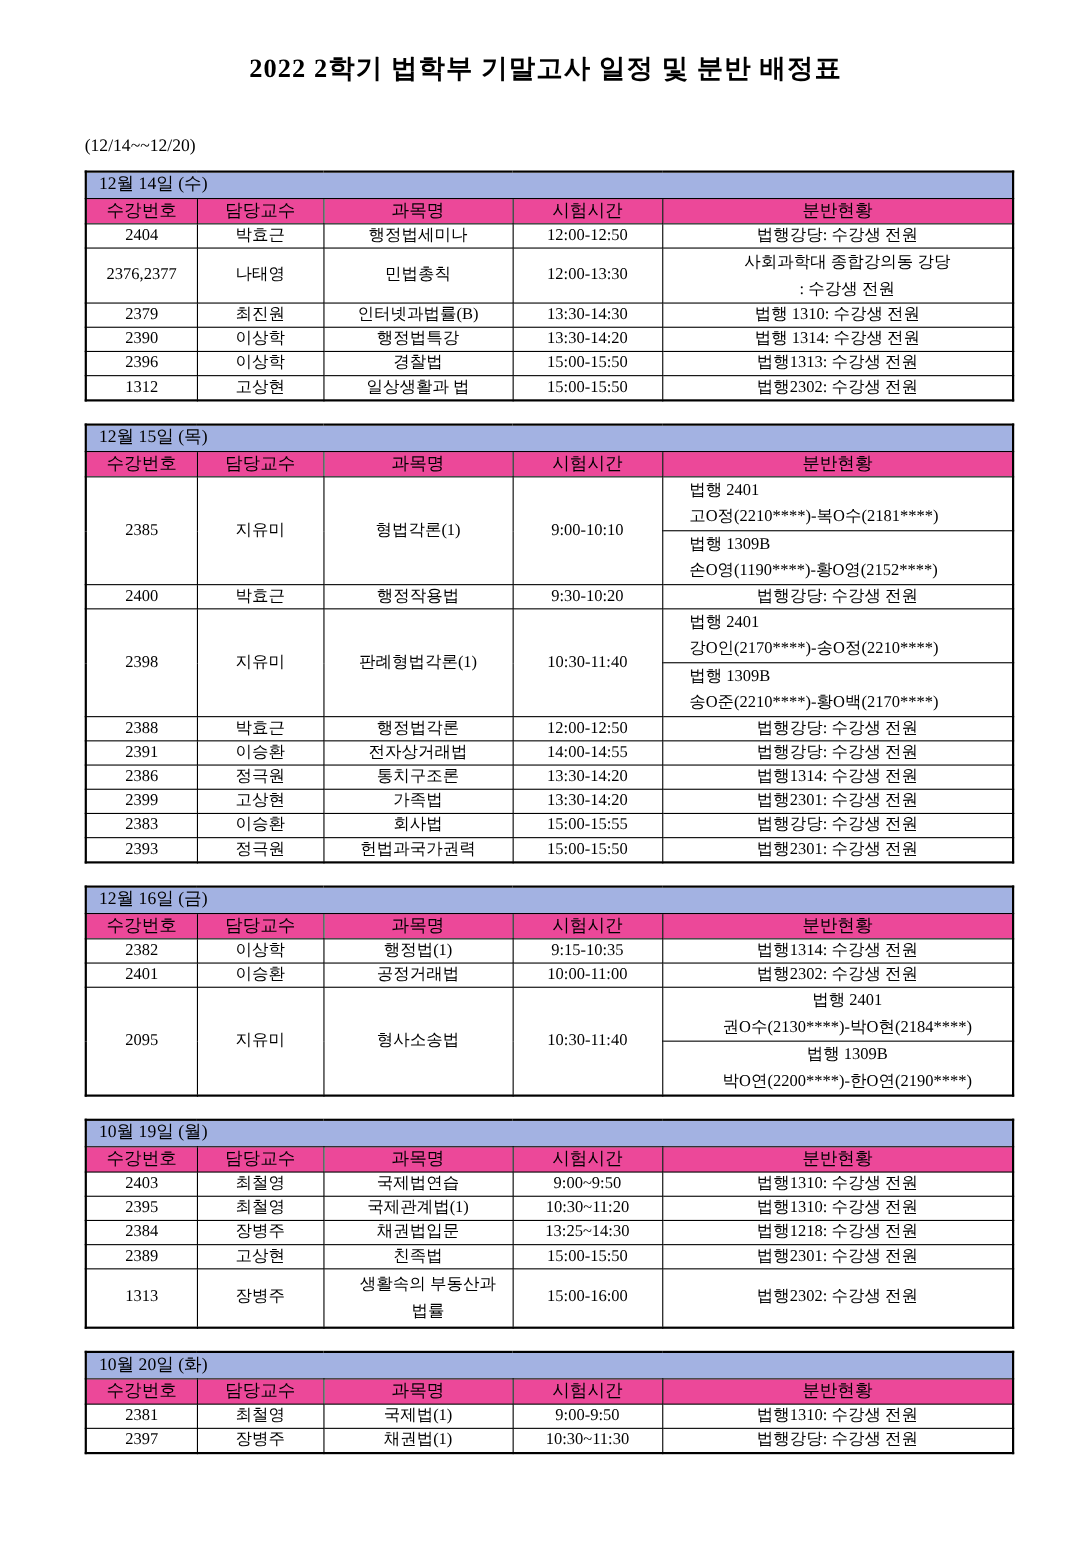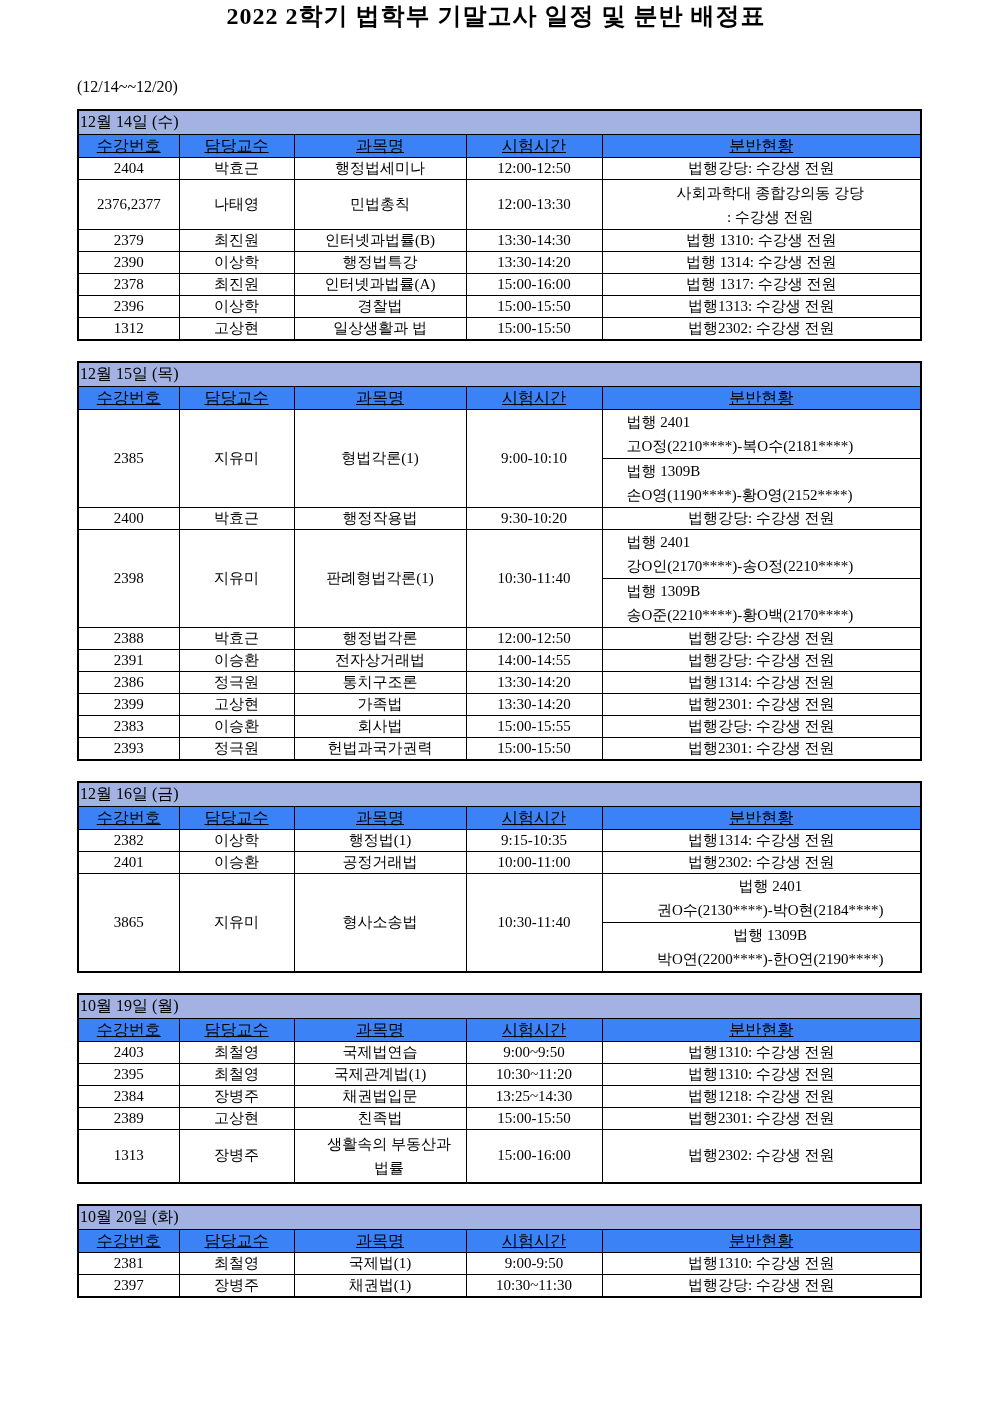--- a/index.html
+++ b/index.html
@@ -2,39 +2,39 @@
 <html><head>
 <meta charset="utf-8">
 <style>
   html,body { margin:0; padding:0; background:#fff; }
   .sheet {
     position:relative; width:992px; height:1403px; background:#FFFFFF;
     color:#000; font-family:"Liberation Serif","DejaVu Serif",serif;
     overflow:hidden;
   }
   .title {
-    margin:0; text-align:center;
+    margin:0; padding-top:46px; text-align:center;
     font-size:24px; font-weight:bold; letter-spacing:1px;
   }
   .daterange { margin:46px 0 13px 77px; font-size:16px; }
   table.sched {
     border-collapse:collapse; table-layout:fixed;
     width:843px; margin:0 0 20px 77px;
     border:2px solid #000;
   }
   .sched td {
     border:1.5px solid #000; font-size:15px; text-align:center;
     height:21px; line-height:1.3; padding:0 1px; overflow:hidden;
     vertical-align:middle;
   }
   .sched td.day {
-    background:#A3B2E2; text-align:left; padding-left:1px;
+    background:#A3B2E2; text-align:left; padding-left:11px;
     height:23px; font-size:16px;
   }
-  .sched tr.head td { background:#3b82f6; height:22px; font-size:16px;text-decoration:underline; }
+  .sched tr.head td { background:#ec4899; height:22px; font-size:16px; }
   .sched tr.h49 td { height:49px; }
   .sched tr.h52 td { height:52px; }
   td.sub { height:48px; }
   td.splitL { text-align:left; padding-left:6px; }
   td.splitC { text-align:center; }
   td.sub div, td.ml div { line-height:24px;margin-left:18px; }
 </style>
 </head>
 <body>
 
@@ -87,27 +87,20 @@
       <td>법행 1310: 수강생 전원</td>
     </tr>
     <tr>
       <td>2390</td>
       <td>이상학</td>
       <td>행정법특강</td>
       <td>13:30-14:20</td>
       <td>법행 1314: 수강생 전원</td>
     </tr>
     <tr>
-      <td>2378</td>
-      <td>최진원</td>
-      <td>인터넷과법률(A)</td>
-      <td>15:00-16:00</td>
-      <td>법행 1317: 수강생 전원</td>
-    </tr>
-    <tr>
       <td>2396</td>
       <td>이상학</td>
       <td>경찰법</td>
       <td>15:00-15:50</td>
       <td>법행1313: 수강생 전원</td>
     </tr>
     <tr>
       <td>1312</td>
       <td>고상현</td>
       <td>일상생활과 법</td>
@@ -247,21 +240,21 @@
       <td>법행1314: 수강생 전원</td>
     </tr>
     <tr>
       <td>2401</td>
       <td>이승환</td>
       <td>공정거래법</td>
       <td>10:00-11:00</td>
       <td>법행2302: 수강생 전원</td>
     </tr>
     <tr>
-      <td rowspan="2">3865</td>
+      <td rowspan="2">2095</td>
       <td rowspan="2">지유미</td>
       <td rowspan="2">형사소송법</td>
       <td rowspan="2">10:30-11:40</td>
       <td class="sub splitC">
         <div>법행 2401</div>
         <div>권O수(2130****)-박O현(2184****)</div>
       </td>
     </tr>
     <tr>
       <td class="sub splitC">

